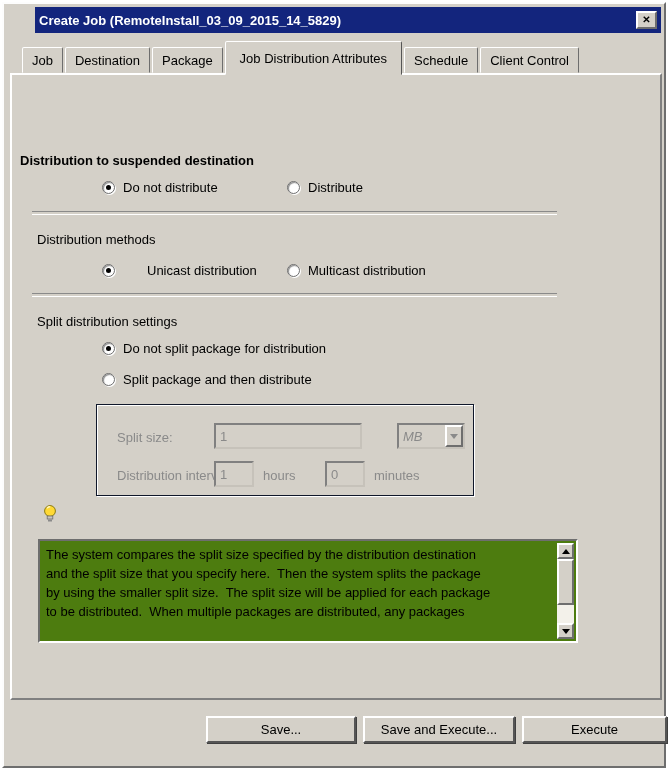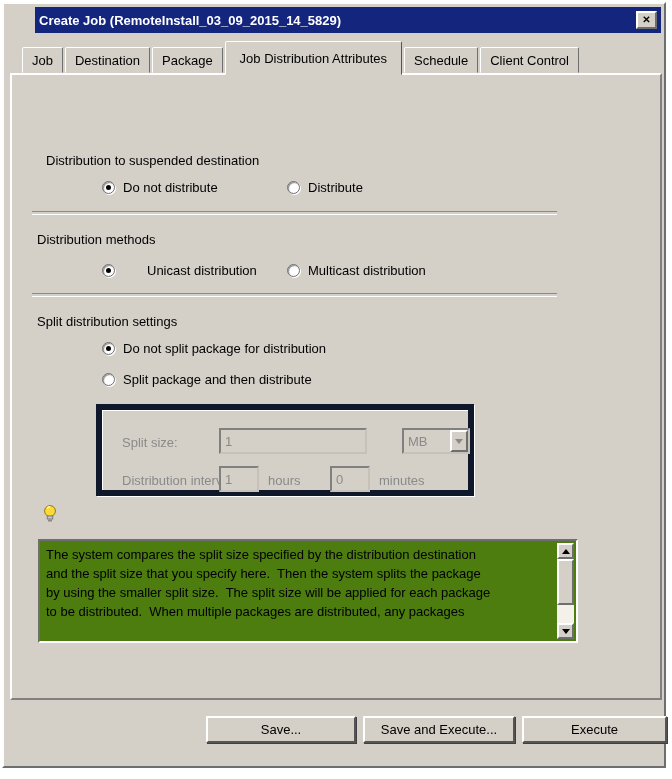--- a/index.html
+++ b/index.html
@@ -28,27 +28,27 @@
   
   .lbl{position:absolute;white-space:nowrap;}
   .sep{position:absolute;height:2px;border-top:1px solid #8a8a8a;border-bottom:1px solid #ffffff;}
   .opt{position:absolute;display:flex;align-items:center;gap:8px;white-space:nowrap;}
   .radio{width:13px;height:13px;border-radius:50%;background:#fff;box-sizing:border-box;
          border:1px solid #6e6e6e;box-shadow:inset 1px 1px 1px rgba(0,0,0,.45),1px 1px 0 #fff;
          position:relative;flex:0 0 auto;}
   .radio.checked::after{content:"";position:absolute;left:3px;top:3px;width:5px;height:5px;
          border-radius:50%;background:#000;}
   .groupbox{position:absolute;left:84px;top:329px;width:378px;height:92px;
-         border:6px solid #0f172a;box-shadow:1px 1px 0 #ffffff,inset 1px 1px 0 #ffffff;box-sizing:border-box;}
+         border:1px solid #0f172a;box-shadow:1px 1px 0 #ffffff,inset 1px 1px 0 #ffffff;box-sizing:border-box;}
   .dis{color:#8a8a8a;}
   .tfield{position:absolute;background:#d4d0c8;border:2px solid;box-sizing:border-box;
           border-color:#808080 #c6c2ba #c6c2ba #808080;color:#8a8a8a;font-size:13px;
           font-family:"Liberation Sans",sans-serif;padding:0 4px;height:26px;}
   .dd{position:absolute;height:26px;border:2px solid;border-color:#808080 #c6c2ba #c6c2ba #808080;
-      box-sizing:border-box;display:flex;align-items:stretch;background:#d4d0c8;}
+      box-sizing:border-box;display:flex;align-items:stretch;background:#d4d0c8;font-style:italic;}
   .dd-text{flex:1;display:flex;align-items:center;padding-left:4px;color:#8a8a8a;}
   .dd-btn{width:18px;background:#d4d0c8;border:2px solid;border-color:#fff #6e6e6e #6e6e6e #fff;
       box-sizing:border-box;display:flex;align-items:center;justify-content:center;}
   .tri-down{width:0;height:0;border-left:4px solid transparent;border-right:4px solid transparent;
       border-top:5px solid #8a8a8a;}
   .tri-down.k{border-top-color:#000;}
   .tri-up{width:0;height:0;border-left:4px solid transparent;border-right:4px solid transparent;
       border-bottom:5px solid #000;}
   
   .infobox{position:absolute;left:26px;top:464px;width:540px;height:104px;background:#4d7c0f;
@@ -98,21 +98,21 @@
       <div class="tab">
         <span>Schedule</span>
       </div>
       <div class="tab">
         <span>Client Control</span>
       </div>
     </div>
 
     <div class="panel">
 
-      <div class="lbl" style="left:34px;top:78px;">Distribution to suspended destination</div>
+      <div class="lbl" style="left:8px;top:78px;font-weight:bold;">Distribution to suspended destination</div>
       <div class="opt" style="left:90px;top:105px;">
         <span class="radio checked"></span>
         <span>Do not distribute</span>
       </div>
       <div class="opt" style="left:275px;top:105px;">
         <span class="radio"></span>
         <span>Distribute</span>
       </div>
       <div class="sep" style="left:20px;top:136px;width:525px;"></div>
 

